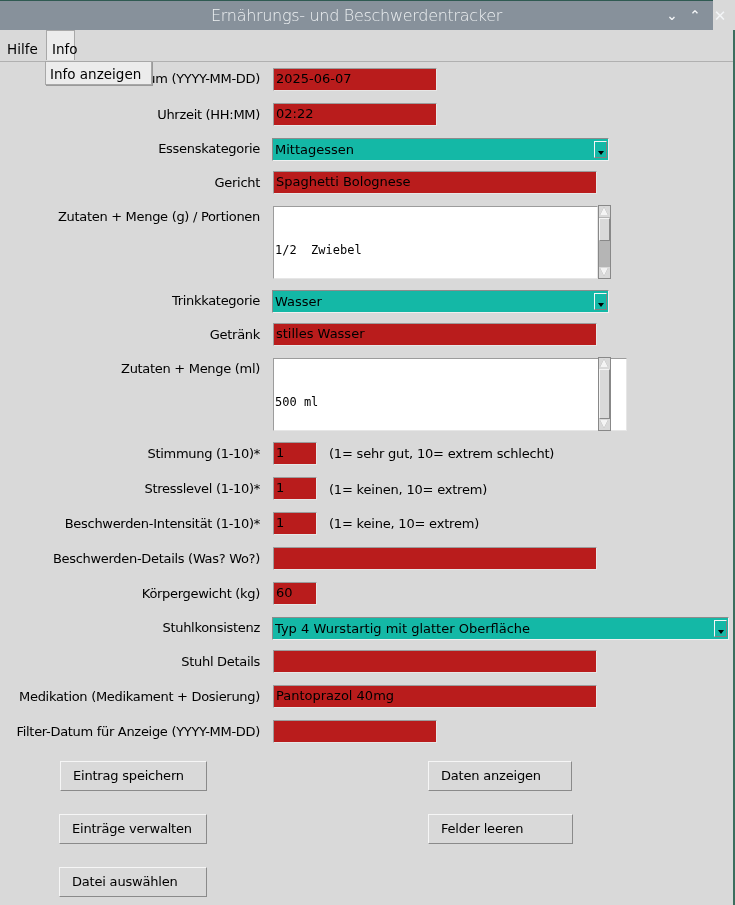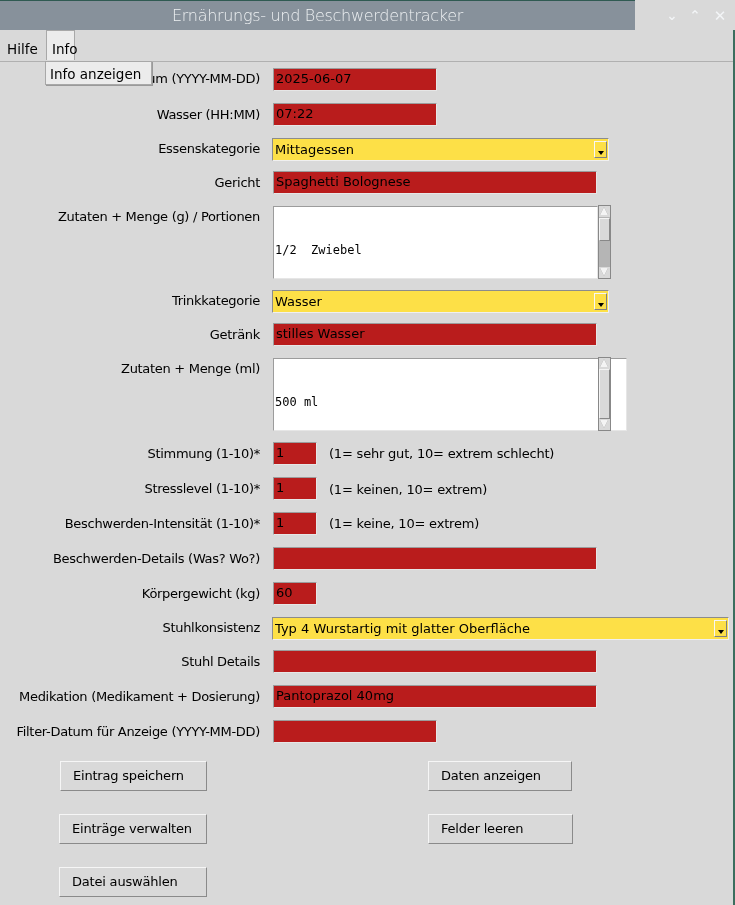--- a/index.html
+++ b/index.html
@@ -2,21 +2,21 @@
 <html><head>
 <meta charset="utf-8">
 <style>
   html, body { margin:0; padding:0; }
   body {
     width:735px; height:905px; overflow:hidden; position:relative;
     background:#d9d9d9;
     font-family:"DejaVu Sans", sans-serif; font-size:13px; color:#000;
   }
   .titlebar {
-    position:absolute; left:0; top:0; width:635px; height:30px;
+    position:absolute; left:0; top:0; width:713px; height:30px;
     background:#87919b; color:#eef1f3;
     font-size:16px; line-height:30px; text-align:center;
     font-family:"DejaVu Sans", sans-serif;
     border-top:1px solid #2f5a52;
     box-sizing:border-box;
   }
   .titlebar .title { letter-spacing:-0.3px; font-weight:300; }
   .win-btn {
     position:absolute; top:0; height:30px; width:22px; line-height:30px;
     text-align:center; color:#f3f5f7; font-weight:bold; font-size:13px; cursor:default;
@@ -47,21 +47,21 @@
     letter-spacing:-0.3px;
   }
   .entry {
     position:absolute; background:#b91c1c; box-sizing:border-box;
     border-top:1px solid #9c9c9c; border-left:1px solid #9c9c9c;
     border-right:1px solid #e6e6e6; border-bottom:1px solid #e6e6e6;
     padding-left:2px; font-size:13px; line-height:20px; height:23px;
     white-space:nowrap; overflow:hidden;
   }
   .combo {
-    position:absolute; box-sizing:border-box; background:#fde047;
+    position:absolute; box-sizing:border-box; background:#14b8a6;
     border-top:1px solid #8c8c8c; border-left:1px solid #8c8c8c;
     border-right:1px solid #f0f0f0; border-bottom:1px solid #f0f0f0;
     height:23px; line-height:21px; padding-left:2px; font-size:13px;
   }
   .combo .arrow {
     position:absolute; right:1px; top:2px; width:13px; height:17px;
     box-sizing:border-box; border:1px solid #f6f6f6; border-right-color:#808080; border-bottom-color:#808080;
   }
   .combo .arrow::after {
     content:""; position:absolute; left:3px; top:9px;
@@ -121,22 +121,22 @@
   <span class="menu-item menu-hilfe">Hilfe</span>
   <span class="menu-item menu-info">Info</span>
 </div>
 <div class="dropdown-menu">
   <div class="dd-item">Info anzeigen</div>
 </div>
 
 <span class="label" style="top:71px;">Datum (YYYY-MM-DD)</span>
 <div class="entry" style="left:273px; top:68px; width:164px;">2025-06-07</div>
 
-<span class="label" style="top:107px;">Wasser (HH:MM)</span>
-<div class="entry" style="left:273px; top:103px; width:164px;">07:22</div>
+<span class="label" style="top:107px;">Uhrzeit (HH:MM)</span>
+<div class="entry" style="left:273px; top:103px; width:164px;">02:22</div>
 
 <span class="label" style="top:141px;">Essenskategorie</span>
 <div class="combo" style="left:272px; top:138px; width:337px;">
   <span>Mittagessen</span>
   <span class="arrow"></span>
 </div>
 
 <span class="label" style="top:175px;">Gericht</span>
 <div class="entry" style="left:273px; top:171px; width:324px;">Spaghetti Bolognese</div>
 

